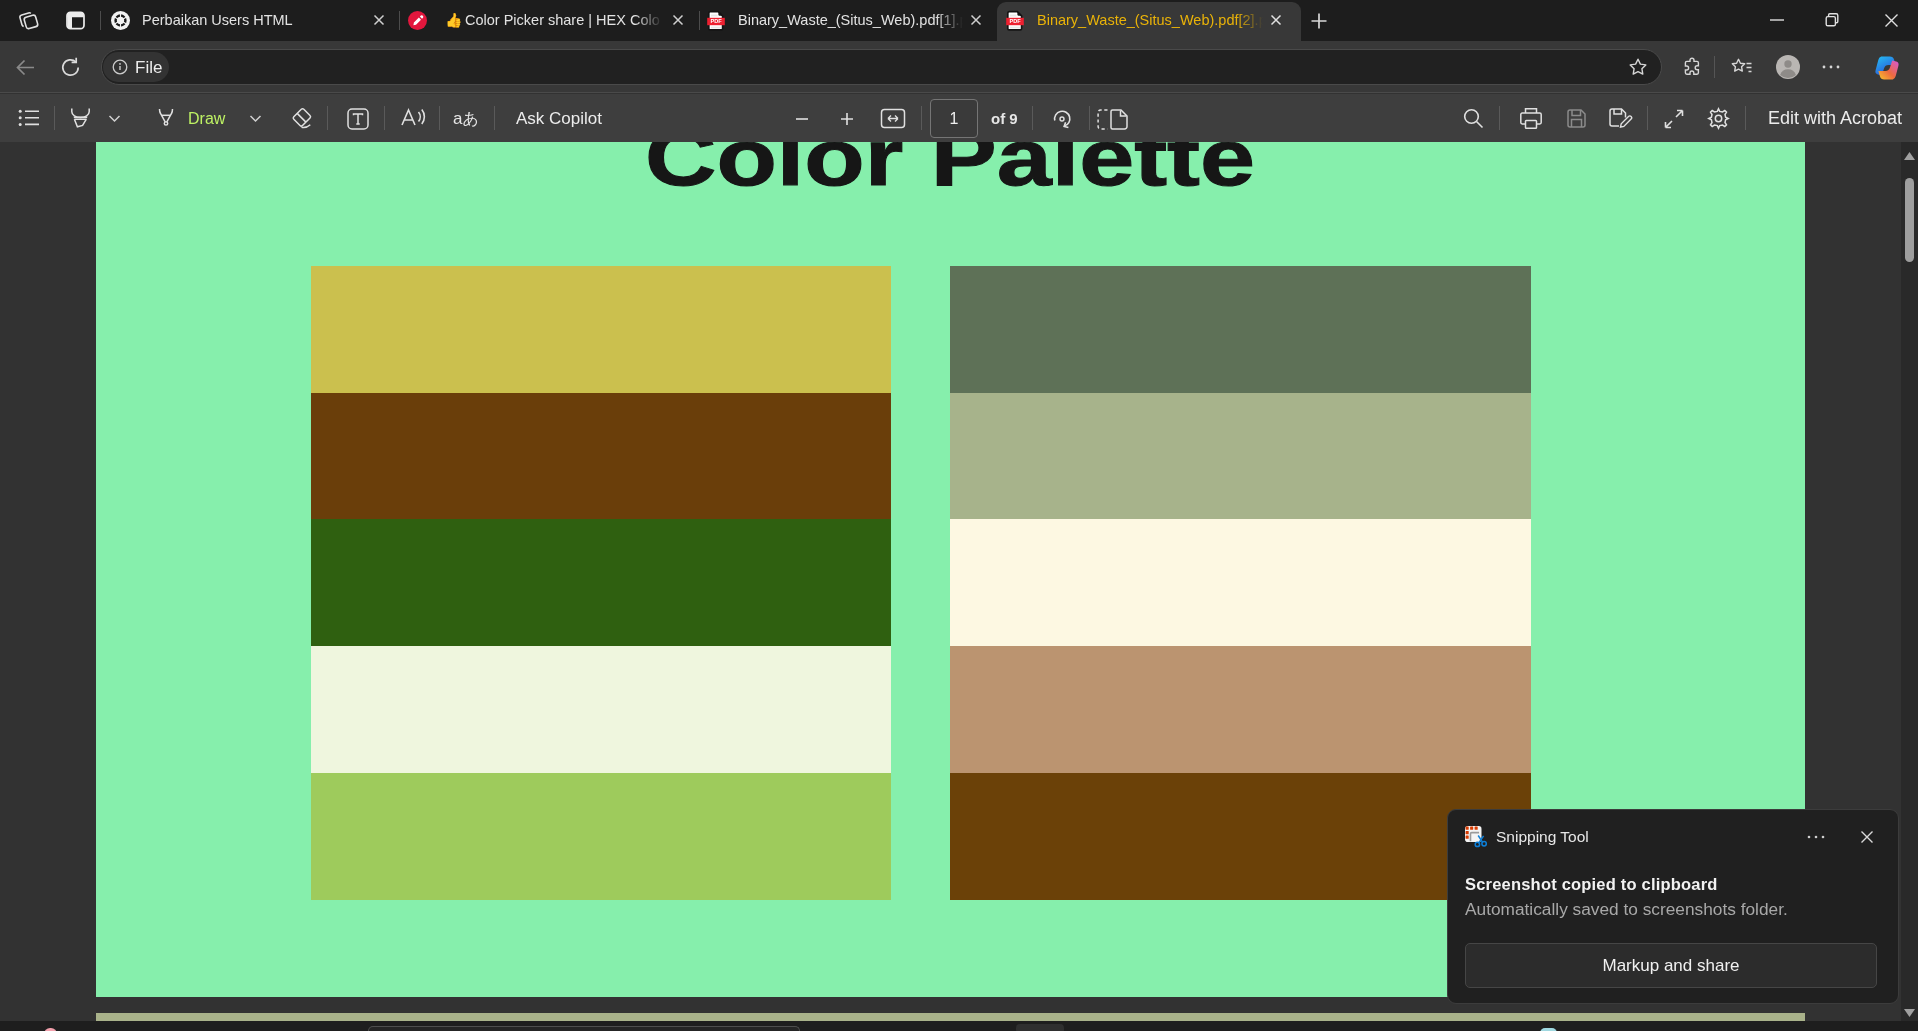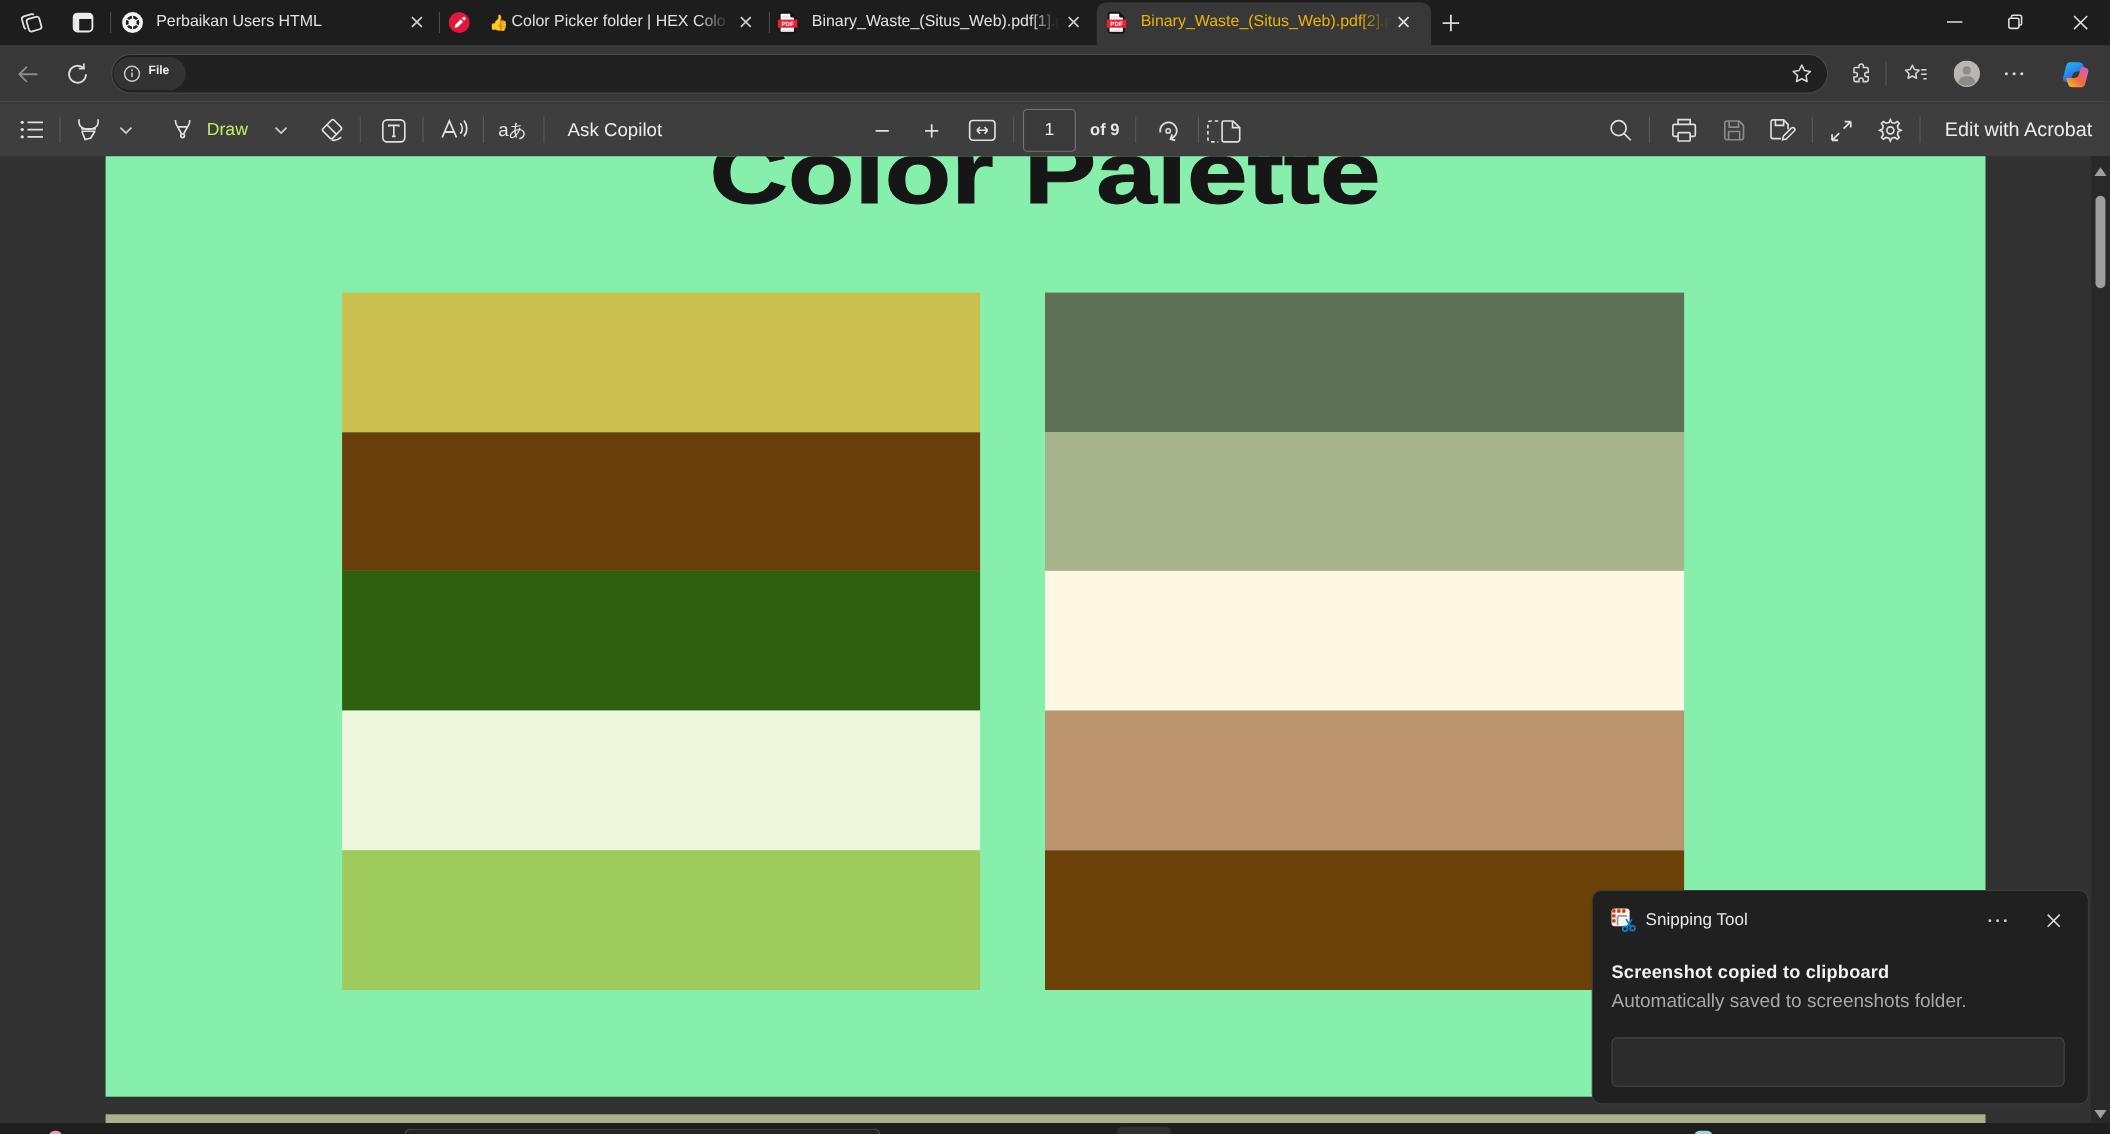--- a/index.html
+++ b/index.html
@@ -41,21 +41,21 @@
     <path d="M2.5 2.5 L11.5 11.5 M11.5 2.5 L2.5 11.5" stroke="#cfcfcf" stroke-width="1.5"></path>
   </svg>
   <div class="vdiv" style="left:399px;top:11px;height:19px;background:#4c4c4c;"></div>
 
   <svg class="abs" style="left:408px;top:11px" width="19" height="19" viewBox="0 0 19 19">
     <circle cx="9.5" cy="9.5" r="9.5" fill="#e2173d"></circle>
     <path d="M12.9 4.6 a1.5 1.5 0 0 1 2.1 2.1 l-1 1 -2.1-2.1 z M10.9 6.6 l2.1 2.1 -5 5 -2.6 .5 .5-2.6 z" fill="#fff"></path>
   </svg>
   <div class="abs" style="left:445px;top:12px;width:16px;height:18px;font-size:14px;">👍</div>
   <div class="abs" style="left:465px;top:12px;width:200px;height:19px;font-size:14.5px;color:#e2e2e2;white-space:nowrap;overflow:hidden;
-       -webkit-mask-image:linear-gradient(to right,#000 85%,transparent 99%);">Color Picker folder | HEX Colo</div>
+       -webkit-mask-image:linear-gradient(to right,#000 85%,transparent 99%);">Color Picker share | HEX Colo</div>
   <svg class="abs" style="left:671px;top:13px" width="14" height="14" viewBox="0 0 14 14">
     <path d="M2.5 2.5 L11.5 11.5 M11.5 2.5 L2.5 11.5" stroke="#cfcfcf" stroke-width="1.5"></path>
   </svg>
   <div class="vdiv" style="left:699px;top:11px;height:19px;background:#4c4c4c;"></div>
 
   <svg class="abs" style="left:706px;top:10px" width="20" height="21" viewBox="0 0 20 21">
     <path d="M4.2 1.6 h8.2 l4.2 4.2 v12.6 a1.4 1.4 0 0 1 -1.4 1.4 H4.2 a1.4 1.4 0 0 1 -1.4-1.4 V3 a1.4 1.4 0 0 1 1.4-1.4 z" fill="#fff" stroke="#141414" stroke-width="1.7"></path>
     <path d="M12.4 1.6 l4.2 4.2 h-3 a1.2 1.2 0 0 1 -1.2-1.2 z" fill="#141414"></path>
     <rect x="5" y="4.5" width="6.5" height="2" fill="#e8e8e8"></rect>
     <rect x="1.2" y="7.8" width="17.6" height="7.4" fill="#ee2030"></rect>
@@ -109,21 +109,21 @@
     <path d="M17.2 1.8 v4.6 h-4.6" fill="none" stroke="#dadada" stroke-width="1.7"></path>
   </svg>
 
   <div class="abs" style="left:101px;top:49px;width:1561px;height:36px;background:#212121;border:1px solid #4a4a4a;border-radius:18px;"></div>
   <div class="abs" style="left:103px;top:52px;width:66px;height:30px;background:#333333;border-radius:15px;"></div>
   <svg class="abs" style="left:112px;top:59px" width="16" height="16" viewBox="0 0 16 16">
     <circle cx="8" cy="8" r="6.8" fill="none" stroke="#cccccc" stroke-width="1.3"></circle>
     <path d="M8 7 v4" stroke="#cccccc" stroke-width="1.4"></path>
     <circle cx="8" cy="4.9" r="0.9" fill="#cccccc"></circle>
   </svg>
-  <div class="abs" style="left:135px;top:58px;font-size:11px;font-weight:bold;color:#ededed;">File</div>
+  <div class="abs" style="left:135px;top:58px;font-size:17px;font-weight:normal;color:#ededed;">File</div>
 
   <svg class="abs" style="left:1628px;top:57px" width="20" height="20" viewBox="0 0 20 20">
     <path d="M10 2.2 l2.4 4.9 5.4 .8 -3.9 3.8 .9 5.4 -4.8-2.5 -4.8 2.5 .9-5.4 -3.9-3.8 5.4-.8 z" fill="none" stroke="#d6d6d6" stroke-width="1.4" stroke-linejoin="round"></path>
   </svg>
 
   <svg class="abs" style="left:1682px;top:57px" width="20" height="20" viewBox="0 0 20 20">
     <path d="M8 3.2 a2 2 0 0 1 4 0 v1.2 h3 a1.4 1.4 0 0 1 1.4 1.4 v3 h-1.2 a2 2 0 0 0 0 4 h1.2 v3 a1.4 1.4 0 0 1 -1.4 1.4 h-3.2 v-1.3 a1.9 1.9 0 0 0 -3.8 0 v1.3 H4.8 a1.4 1.4 0 0 1 -1.4-1.4 V13 h1.2 a2 2 0 0 0 0-4 H3.4 v-3.2 a1.4 1.4 0 0 1 1.4-1.4 h3.2 z" fill="none" stroke="#d6d6d6" stroke-width="1.4"></path>
   </svg>
   <div class="vdiv" style="left:1714px;top:56px;height:22px;background:#555;"></div>
 
@@ -361,20 +361,21 @@
     <circle cx="3" cy="4" r="1.3" fill="#cfcfcf"></circle>
       <circle cx="10" cy="4" r="1.3" fill="#cfcfcf"></circle>
       <circle cx="17" cy="4" r="1.3" fill="#cfcfcf"></circle>
   </svg>
   <svg class="abs" style="left:1859px;top:829px" width="16" height="16" viewBox="0 0 16 16">
     <path d="M2.5 2.5 L13.5 13.5 M13.5 2.5 L2.5 13.5" stroke="#dadada" stroke-width="1.4"></path>
   </svg>
   <div class="abs" style="left:1465px;top:875px;font-size:16.5px;font-weight:bold;color:#f2f2f2;letter-spacing:0.2px;">Screenshot copied to clipboard</div>
   <div class="abs" style="left:1465px;top:899px;font-size:17.3px;color:#a8a8a8;">Automatically saved to screenshots folder.</div>
   <div class="abs" style="left:1465px;top:943px;width:412px;height:45px;background:#2c2c2c;border:1px solid #464646;border-radius:5px;"></div>
+  <div class="abs" style="left:1465px;top:956px;width:412px;text-align:center;font-size:17px;color:#f0f0f0;">Markup and share</div>
 
   <div class="abs" style="left:0;top:1021px;width:1918px;height:10px;background:#1e1e1e;"></div>
   <div class="abs" style="left:44px;top:1028px;width:13px;height:10px;background:#f2a0ac;border-radius:6px 6px 0 0;"></div>
   <div class="abs" style="left:368px;top:1026px;width:432px;height:6px;background:#252525;border:1px solid #4e4e4e;border-bottom:none;border-radius:5px 5px 0 0;"></div>
   <div class="abs" style="left:1016px;top:1024px;width:48px;height:10px;background:#2f2f2f;border-radius:4px;"></div>
   <div class="abs" style="left:1540px;top:1028px;width:17px;height:8px;background:#9fd8e0;border-radius:5px 5px 0 0;"></div>
 
 </div>
 
 </body></html>

